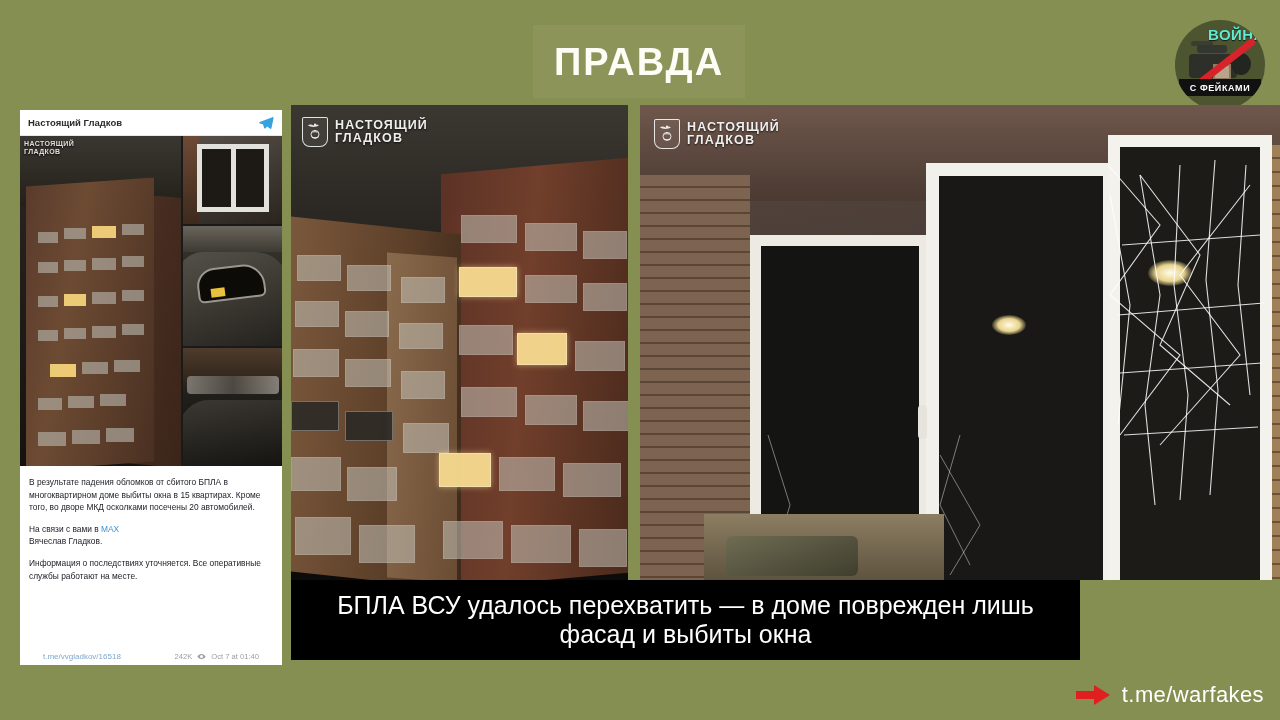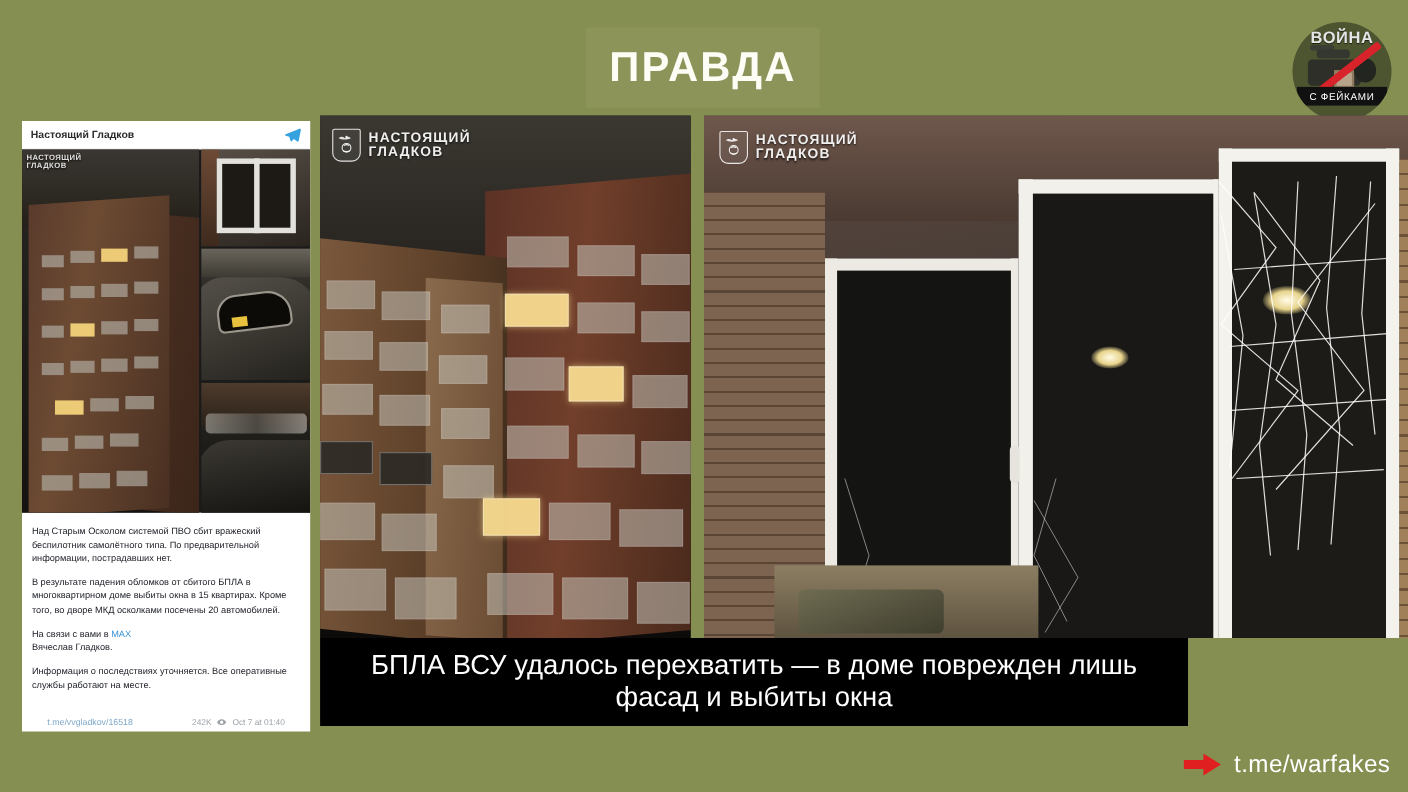--- a/index.html
+++ b/index.html
@@ -36,22 +36,22 @@
     width: 90px; height: 90px;
   }
   #logo-circle {
     position: absolute; inset: 0;
     border-radius: 50%;
     background: #4c5430;
     overflow: hidden;
   }
   #logo-circle .war-word {
     position: absolute; top: 6px; left: 0; right: 0;
-    text-align: center;
-    color: #e5e5e5;
+    text-align: right;
+    color: #5eead4;
     font-size: 15px;
     font-weight: bold;
     letter-spacing: 0.5px;
     text-shadow: 0 1px 1px rgba(0,0,0,.7);
   }
   #logo-circle .cam-body {
     position: absolute;
     left: 14px; top: 34px;
     width: 48px; height: 24px;
     background: #2d2f28;
@@ -97,21 +97,21 @@
   #logo-circle .fake-banner {
     position: absolute;
     left: 4px; right: 4px; bottom: 14px;
     height: 17px;
     background: #111111;
     display: flex; align-items: center; justify-content: center;
   }
   #logo-circle .fake-banner span {
     color: #ffffff;
     font-size: 9px;
-    font-weight: normal;
+    font-weight: bold;
     letter-spacing: 0.6px;
   }
 
   
   #panels { position: absolute; left: 0; top: 105px; width: 1110px; height: 560px; }
 
   
   #panel-telegram {
     position: absolute;
     left: 20px; top: 5px;
@@ -549,21 +549,20 @@
         <div class="thumb" id="thumb-car2">
           <div class="bldg"></div>
           <div class="cars"></div>
           <div class="roof"></div>
         </div>
       </div>
 
     </div>
 
     <div id="tg-text">
-      <p>Над Старым Осколом системой ПВО сбит вражеский беспилотник самолётного типа. По предварительной информации, пострадавших нет.</p>
       <p>В результате падения обломков от сбитого БПЛА в многоквартирном доме выбиты окна в 15 квартирах. Кроме того, во дворе МКД осколками посечены 20 автомобилей.</p>
       <p>
         <span>На связи с вами в </span><span class="max-link">MAX</span><br>
         <span>Вячеслав Гладков.</span>
       </p>
       <p>Информация о последствиях уточняется. Все оперативные службы работают на месте.</p>
     </div>
 
     <div id="tg-footer">
       <span class="post-link">t.me/vvgladkov/16518</span>

